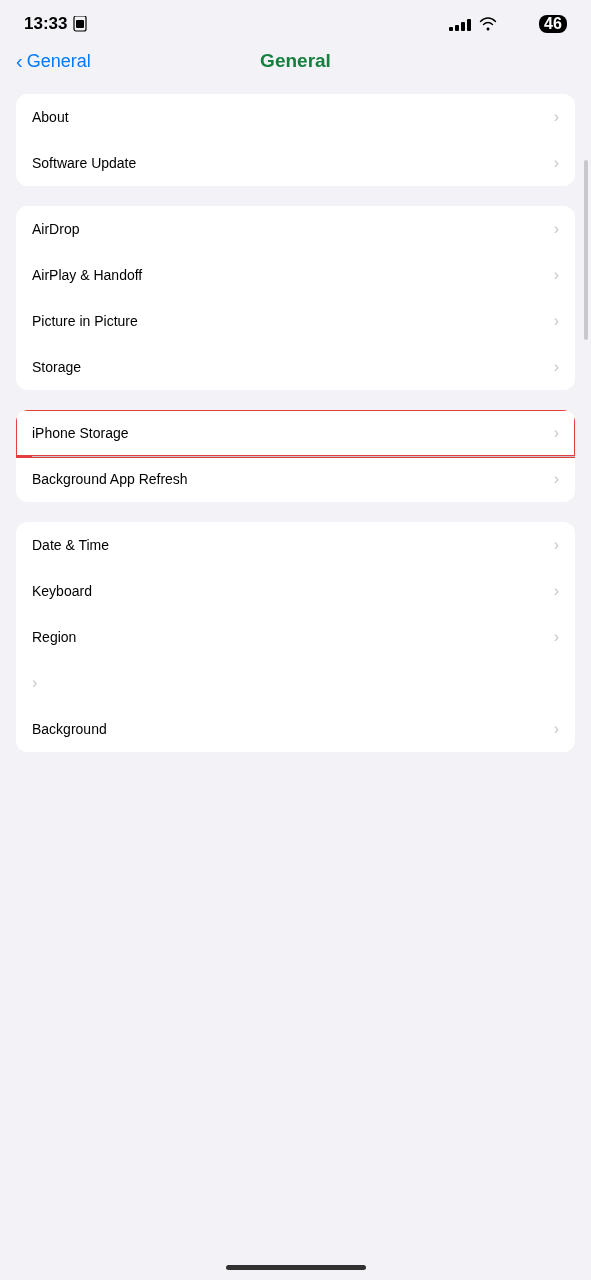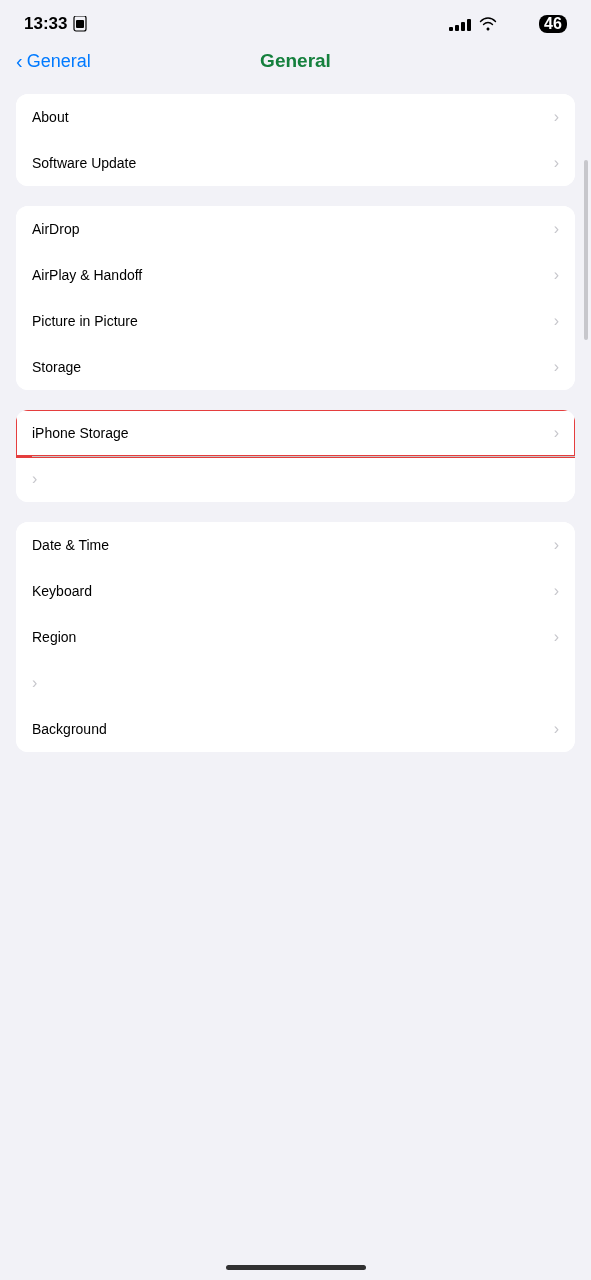--- a/index.html
+++ b/index.html
@@ -252,20 +252,21 @@
         <span class="settings-row-label">Storage</span>
         <span class="chevron-right">›</span>
       </div>
     </div>
     <div class="settings-group">
       <div class="settings-row highlighted">
         <span class="settings-row-label">iPhone Storage</span>
         <span class="chevron-right">›</span>
       </div>
       <div class="settings-row">
+        <span class="settings-row-label">Background App Refresh</span>
         <span class="chevron-right">›</span>
       </div>
     </div>
     <div class="settings-group">
       <div class="settings-row">
         <span class="settings-row-label">Date &amp; Time</span>
         <span class="chevron-right">›</span>
       </div>
       <div class="settings-row">
         <span class="settings-row-label">Keyboard</span>

